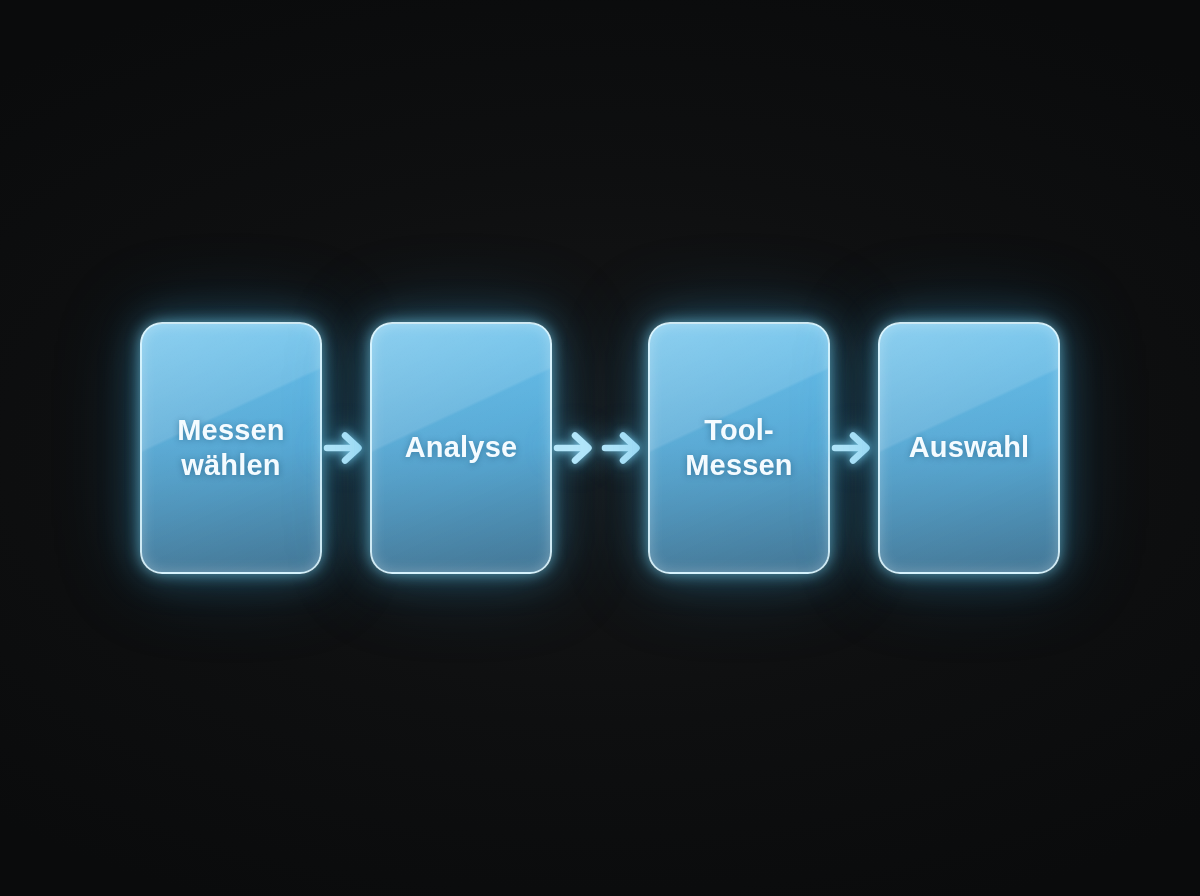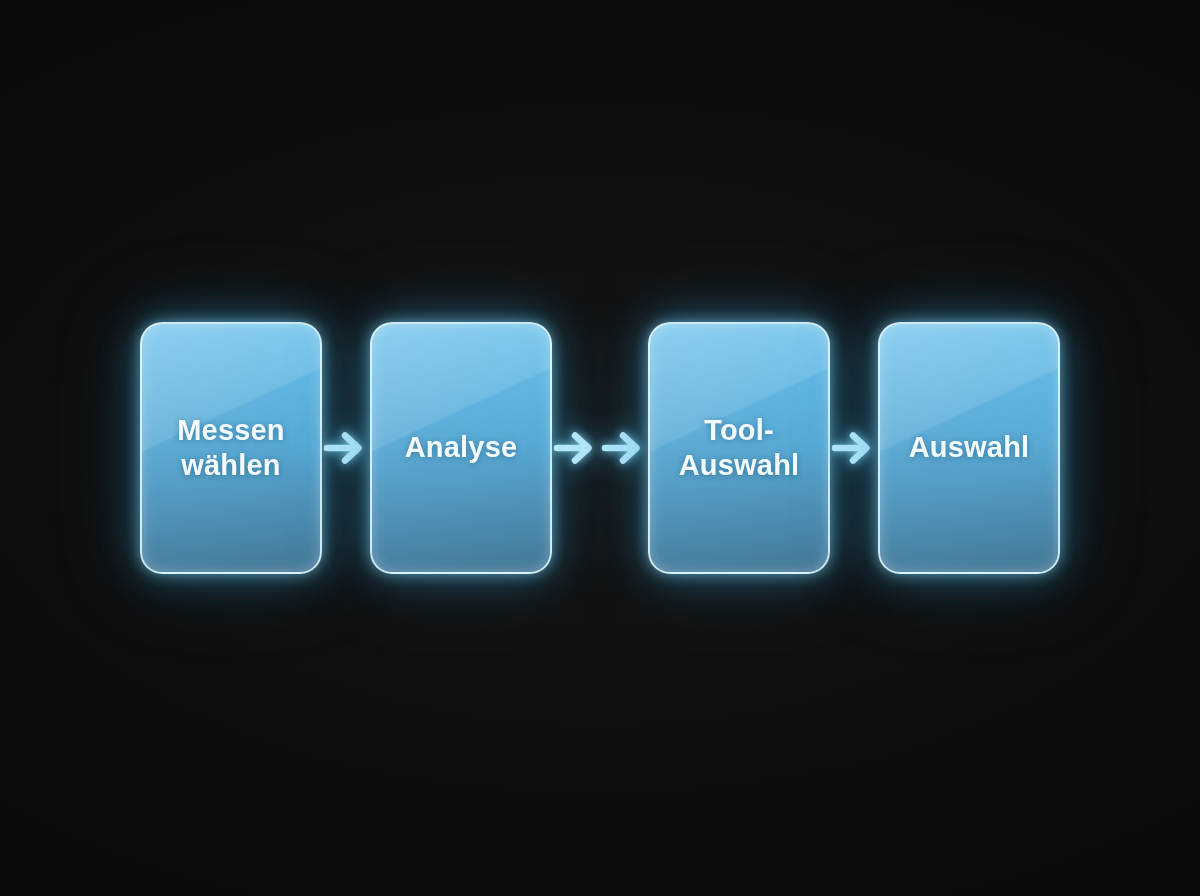--- a/index.html
+++ b/index.html
@@ -115,21 +115,21 @@
       <svg width="48" height="44" viewBox="0 0 48 44">
         <g fill="none" stroke="#b5e7fa" stroke-width="6.5" stroke-linecap="round" stroke-linejoin="round">
           <path d="M5 22 H33"></path>
           <path d="M23 9.5 L36.5 22 L23 34.5"></path>
         </g>
       </svg>
     </div>
 
     <div class="flow-step">
       <div class="step-label">Tool-
-Auswahl</div>
+Messen</div>
     </div>
 
     <div class="flow-arrow">
       <svg width="48" height="44" viewBox="0 0 48 44">
         <g fill="none" stroke="#b5e7fa" stroke-width="6.5" stroke-linecap="round" stroke-linejoin="round">
           <path d="M5 22 H33"></path>
           <path d="M23 9.5 L36.5 22 L23 34.5"></path>
         </g>
       </svg>
     </div>

